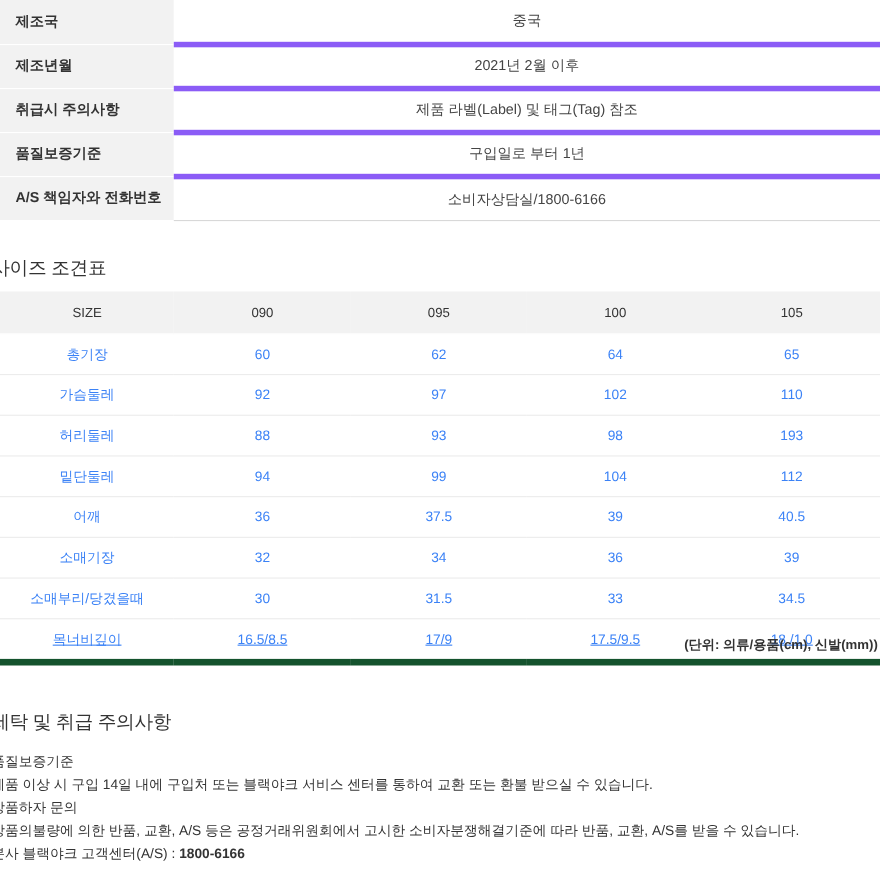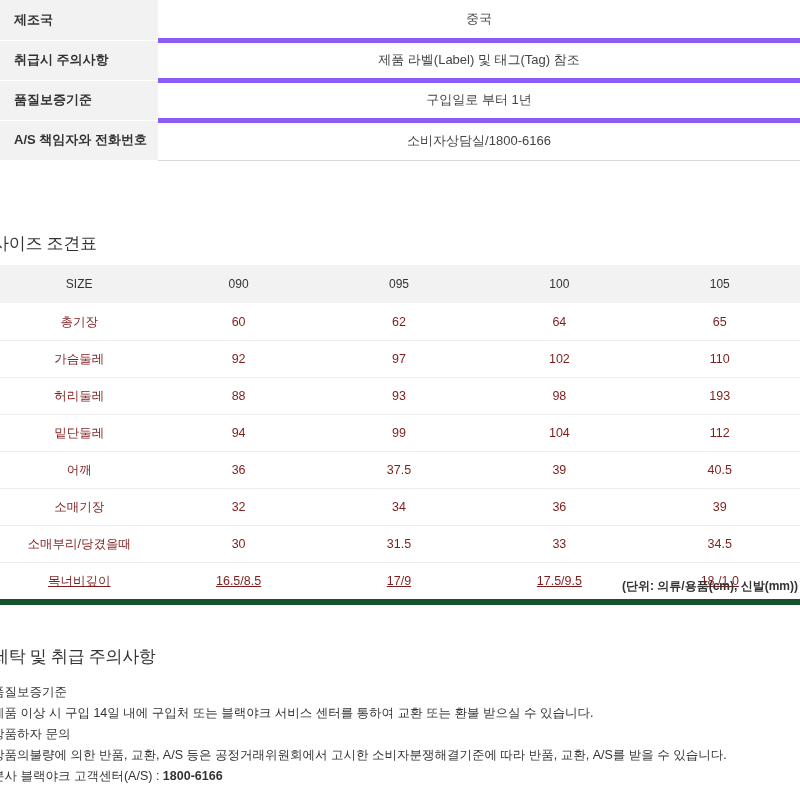--- a/index.html
+++ b/index.html
@@ -96,21 +96,21 @@
     font-size: 12px;
     font-weight: normal;
     color: #333333;
     height: 36px;
     text-align: center;
     border-bottom: 1px solid #ffffff;
   }
   .size-table tbody td {
     height: 34px;
     font-size: 12.5px;
-    color: #7f1d1d;
+    color: #3b82f6;
     text-align: center;
     border-bottom: 1px solid #ececec;
     background: #ffffff;
   }
   .size-table tbody tr:last-child td {
     border-bottom: 6px solid #14532d;
     text-decoration: underline;
   }
   .size-table col.c-label { width: 158px; }
   .size-table col.c-val { width: 160px; }
@@ -144,20 +144,24 @@
 </head>
 <body>
 
 <div class="page">
 
   <table class="info-table">
     <tbody>
       <tr>
         <th>제조국</th>
         <td>중국</td>
+      </tr>
+      <tr>
+        <th>제조년월</th>
+        <td>2021년 2월 이후</td>
       </tr>
       <tr>
         <th>취급시 주의사항</th>
         <td>제품 라벨(Label) 및 태그(Tag) 참조</td>
       </tr>
       <tr>
         <th>품질보증기준</th>
         <td>구입일로 부터 1년</td>
       </tr>
       <tr>

